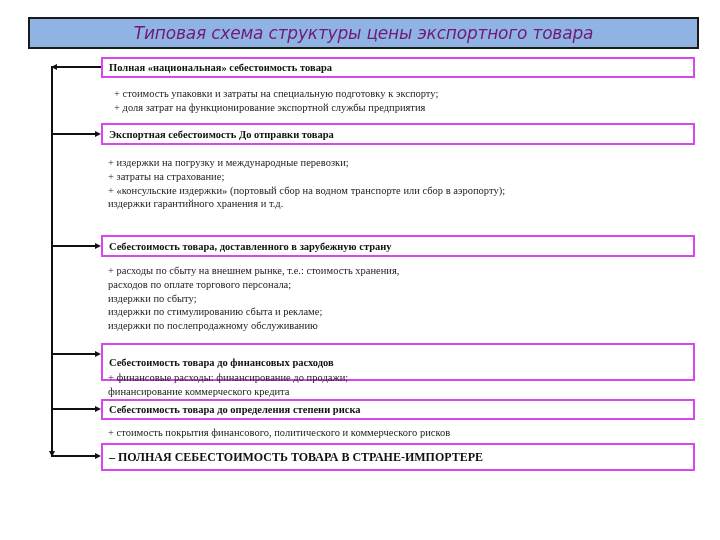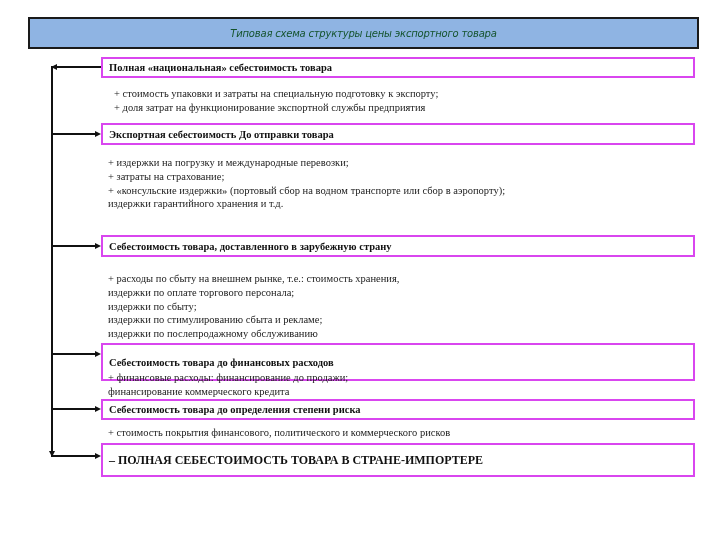--- a/index.html
+++ b/index.html
@@ -4,22 +4,22 @@
 <style>
   html, body { margin:0; padding:0; }
   body {
     width:720px; height:540px; background:#ffffff; position:relative; overflow:hidden;
     font-family:"Liberation Serif", "DejaVu Serif", serif;
   }
   .title-bar {
     position:absolute; left:28px; top:17px; width:667px; height:28px;
     background:#8fb4e3; border:2px solid #1a1a1a; border-left-width:2px;
     display:flex; align-items:center; justify-content:center;
-    font-family:"DejaVu Sans", sans-serif; font-style:italic; font-size:10px;
-    color:#14532d; letter-spacing:-0.2px;
+    font-family:"DejaVu Sans", sans-serif; font-style:italic; font-size:17px;
+    color:#701a75; letter-spacing:-0.2px;
   }
   .box {
     position:absolute; left:101px; width:594px;
     border:2px solid #d946ef; background:#fff;
     font-weight:bold; font-size:10.5px; color:#111;
     display:flex; align-items:center; padding-left:6px; box-sizing:border-box;
   }
   .box.final { font-size:12px; }
   .notes {
     position:absolute; left:108px; width:585px;
@@ -83,32 +83,32 @@
 
 <div class="box" style="top:123px; height:22px;">Экспортная себестоимость До отправки товара</div>
 <div class="notes" style="top:156px;">
   <div>+ издержки на погрузку и международные перевозки;</div>
   <div>+ затраты на страхование;</div>
   <div>+ «консульские издержки» (портовый сбор на водном транспорте или сбор в аэропорту);</div>
   <div>издержки гарантийного хранения и т.д.</div>
 </div>
 
 <div class="box" style="top:235px; height:22px;">Себестоимость товара, доставленного в зарубежную страну</div>
-<div class="notes" style="top:272px;">
+<div class="notes" style="top:264px;">
   <div>+ расходы по сбыту на внешнем рынке, т.е.: стоимость хранения,</div>
-  <div>издержки по оплате торгового персонала;</div>
+  <div>расходов по оплате торгового персонала;</div>
   <div>издержки по сбыту;</div>
   <div>издержки по стимулированию сбыта и рекламе;</div>
   <div>издержки по послепродажному обслуживанию</div>
 </div>
 
 <div class="box" style="top:343px; height:38px;">Себестоимость товара до финансовых расходов</div>
 <div class="notes" style="top:371px;">
   <div>+ финансовые расходы: финансирование до продажи;</div>
   <div>финансирование коммерческого кредита</div>
 </div>
 
 <div class="box" style="top:399px; height:21px;">Себестоимость товара до определения степени риска</div>
 <div class="notes" style="top:426px;">
   <div>+ стоимость покрытия финансового, политического и коммерческого рисков</div>
 </div>
 
-<div class="box final" style="top:443px; height:34px;">– ПОЛНАЯ СЕБЕСТОИМОСТЬ ТОВАРА В СТРАНЕ-ИМПОРТЕРЕ</div>
+<div class="box final" style="top:443px; height:28px;">– ПОЛНАЯ СЕБЕСТОИМОСТЬ ТОВАРА В СТРАНЕ-ИМПОРТЕРЕ</div>
 
 </body></html>

